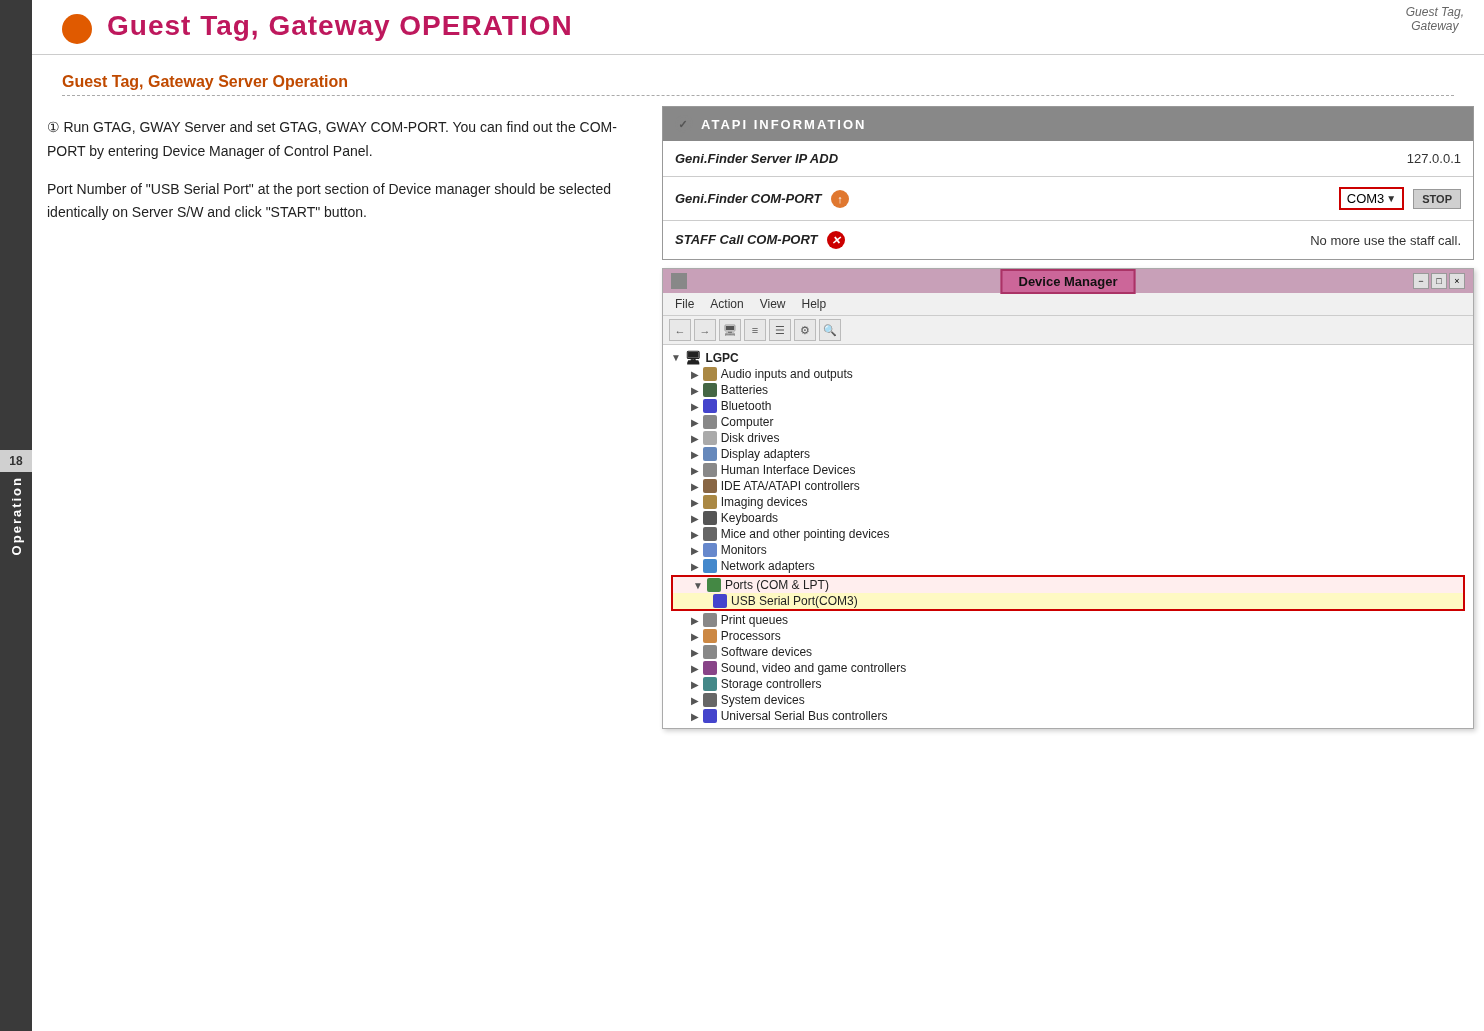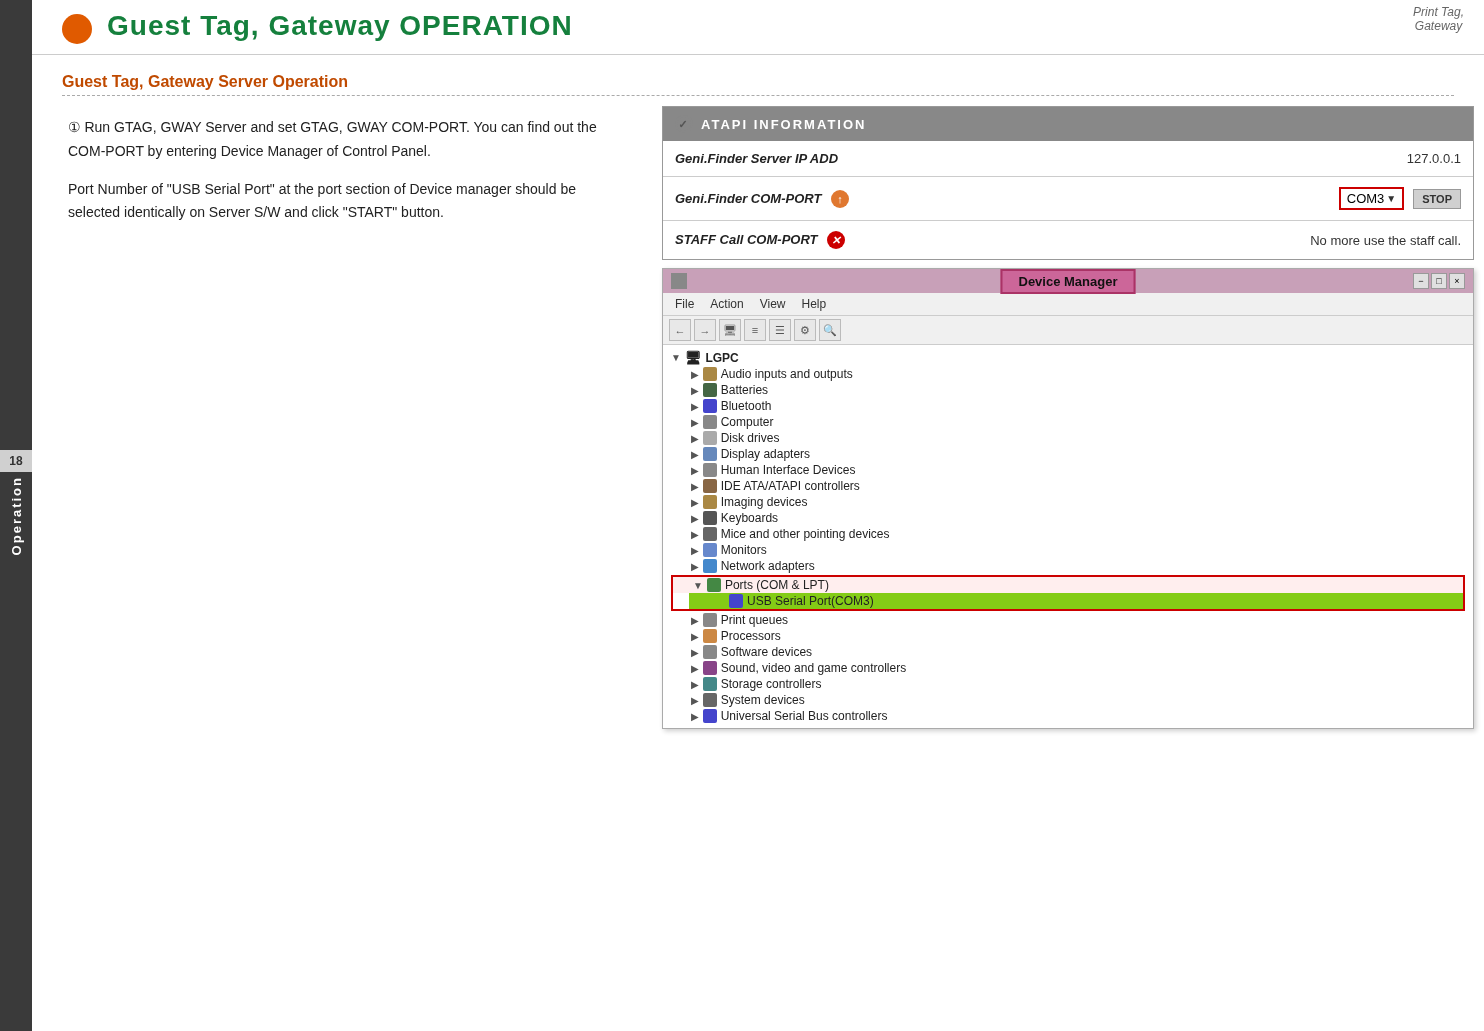--- a/index.html
+++ b/index.html
@@ -69,21 +69,21 @@
       height: 30px;
       background: #e05a00;
       border-radius: 50%;
       margin-right: 15px;
       margin-top: 4px;
       flex-shrink: 0;
     }
     .header-title {
       font-size: 28px;
       font-weight: bold;
-      color: #15803d;
+      color: #be185d;
       letter-spacing: 1px;
     }
     .header-corner {
       position: absolute;
       right: 20px;
       top: 5px;
       text-align: center;
       font-size: 12px;
       color: #666;
       font-style: italic;
@@ -105,21 +105,21 @@
 
     
     .two-col {
       display: flex;
       margin: 10px 0 0 0;
     }
 
     
     .text-col {
       width: 620px;
-      padding: 10px 30px 10px 36px;
+      padding: 10px 30px 10px 15px;
       font-size: 14px;
       line-height: 1.7;
       color: #222;
     }
     .text-col p {
       margin-bottom: 14px;
     }
 
     
     .panel-col {
@@ -378,21 +378,21 @@
   <span class="sidebar-text">Operation</span>
 </div>
 <div class="page-number">18</div>
 
 <div class="main-content">
 
   <div class="header">
     <div class="header-icon"></div>
     <h1 class="header-title">Guest Tag, Gateway OPERATION</h1>
     <div class="header-corner">
-      <div class="line1">Print Tag,</div>
+      <div class="line1">Guest Tag,</div>
       <div class="line2">Gateway</div>
     </div>
   </div>
 
   <div class="section-title">
     <span>Guest Tag, Gateway Server Operation</span>
   </div>
 
   <div class="two-col">
 
@@ -539,21 +539,21 @@
             <span class="item-icon icon-network" style="background:#4488cc;border-radius:2px;"></span>
             <span>Network adapters</span>
           </div>
 
           <div style="border: 2px solid #cc0000; margin: 1px 0;">
             <div class="dm-tree-item" style="background:#ffeeee;">
               <span class="expand-arrow">▼</span>
               <span class="item-icon icon-ports" style="background:#448844;border-radius:2px;"></span>
               <span>Ports (COM &amp; LPT)</span>
             </div>
-            <div class="dm-tree-subitem" style="background:#84cc16;margin-left:16px;">
+            <div class="dm-tree-subitem" style="background:#fef9c3;">
               <span class="item-icon icon-usb" style="background:#4444cc;border-radius:2px;"></span>
               <span>USB Serial Port(COM3)</span>
             </div>
           </div>
 
           <div class="dm-tree-item">
             <span class="expand-arrow">▶</span>
             <span class="item-icon icon-print" style="background:#888;border-radius:2px;"></span>
             <span>Print queues</span>
           </div>

